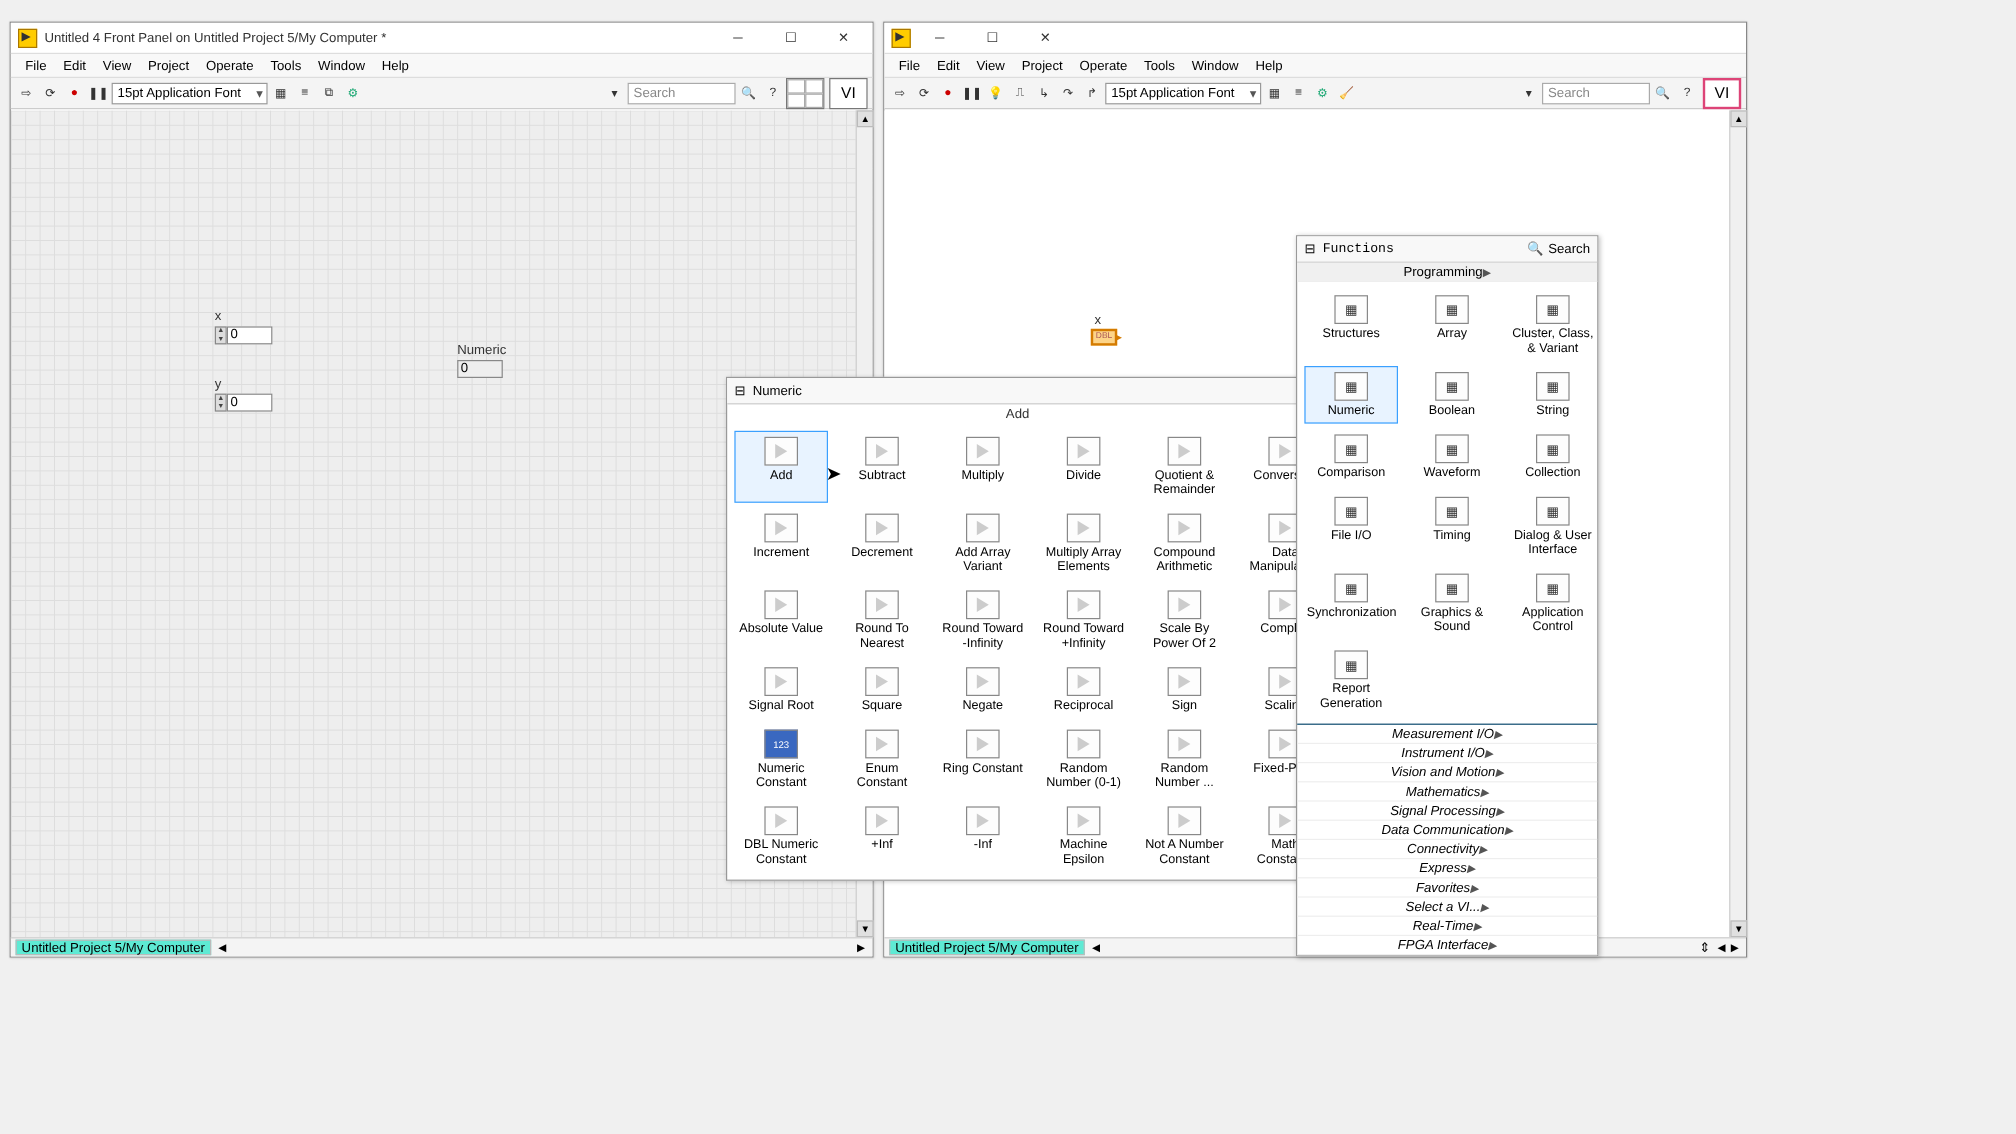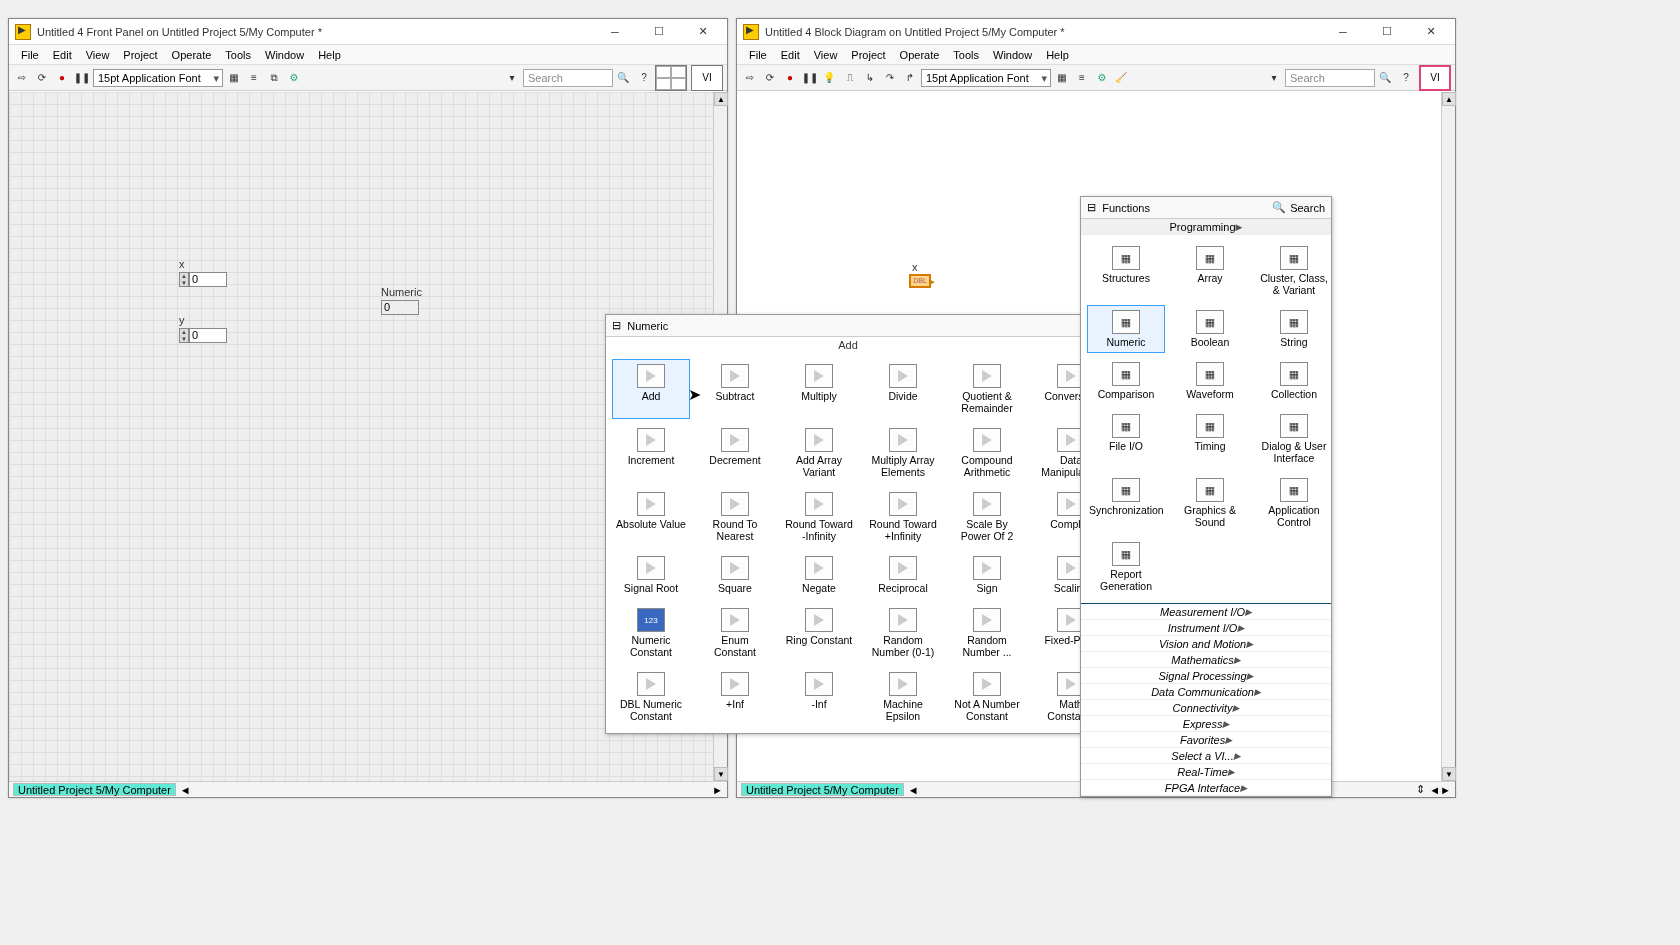--- a/index.html
+++ b/index.html
@@ -51,21 +51,21 @@
 .pal-icon.box123{background:#3a68c0;color:#fff;font-size:8px;}
 .pal-label{font-size:10.5px;text-align:center;line-height:12px;max-width:74px;}
 .pal-hint{text-align:center;font-size:11px;color:#333;padding:2px 0;}
 
 .fun-cats{border-top:1px solid #0c4a6e;font-style:italic;}
 .fun-cat{height:16px;display:flex;align-items:center;justify-content:center;padding:0 8px;font-size:11px;border-bottom:1px solid #eee;}
 .fun-cat .arr{font-size:9px;color:#555;}
 
 .connector-pane{width:32px;height:26px;border:1px solid #777;background:#fff;display:grid;grid-template-columns:1fr 1fr;grid-template-rows:1fr 1fr;}
 .connector-pane div{border:1px solid #aaa;}
-.vi-icon{width:32px;height:26px;border:1px solid #777;background:#fff;margin-left:2px;display:flex;align-items:center;justify-content:center;font-size:10px;}
+.vi-icon{width:32px;height:26px;border:1px solid #777;background:#fff;margin-left:2px;display:flex;align-items:center;justify-content:center;font-size:13px;}
 </style>
 </head>
 <body>
 
 <div class="window" style="left:8px;top:18px;width:720px;height:780px;">
   <div class="titlebar">
     <div class="lv-icon"></div>
     <div class="title">Untitled 4 Front Panel on Untitled Project 5/My Computer *</div>
     <div class="winbtns">
       <div class="winbtn">─</div>
@@ -145,21 +145,20 @@
     <span class="path">Untitled Project 5/My Computer</span>
     <span style="margin-left:4px;">◄</span>
     <div style="flex:1"></div>
       <span>►</span>
   </div>
 </div>
 
 <div class="window" style="left:736px;top:18px;width:720px;height:780px;">
   <div class="titlebar">
     <div class="lv-icon"></div>
-    <div class="title">Untitled 4 Block Diagram on Untitled Project 5/My Computer *</div>
     <div class="winbtns">
       <div class="winbtn">─</div>
       <div class="winbtn">☐</div>
       <div class="winbtn">✕</div>
     </div>
   </div>
   <div class="menubar">
     <span>File</span>
     <span>Edit</span>
     <span>View</span>
@@ -364,21 +363,21 @@
       <div class="pal-item">
         <div class="pal-icon tri"></div>
         <div class="pal-label">Math Constants</div>
       </div>
     </div>
 </div>
 
 <div class="palette" style="left:1080px;top:196px;width:252px;">
   <div class="pal-header">
     <span style="margin-right:6px;">⊟</span>
-    <span style="flex:1;">Functions</span>
+    <span style="flex:1;font-family:Liberation Mono, monospace;">Functions</span>
     <span>🔍</span>
     <span style="margin-left:4px;">Search</span>
   </div>
   <div class="fun-cat" style="background:#f0f0f0;">
     <span>Programming</span>
       <span class="arr">▶</span>
   </div>
   <div class="pal-grid" id="functions-grid" style="grid-template-columns:repeat(3,78px);">
       <div class="pal-item">
         <div class="pal-icon">▦</div>

